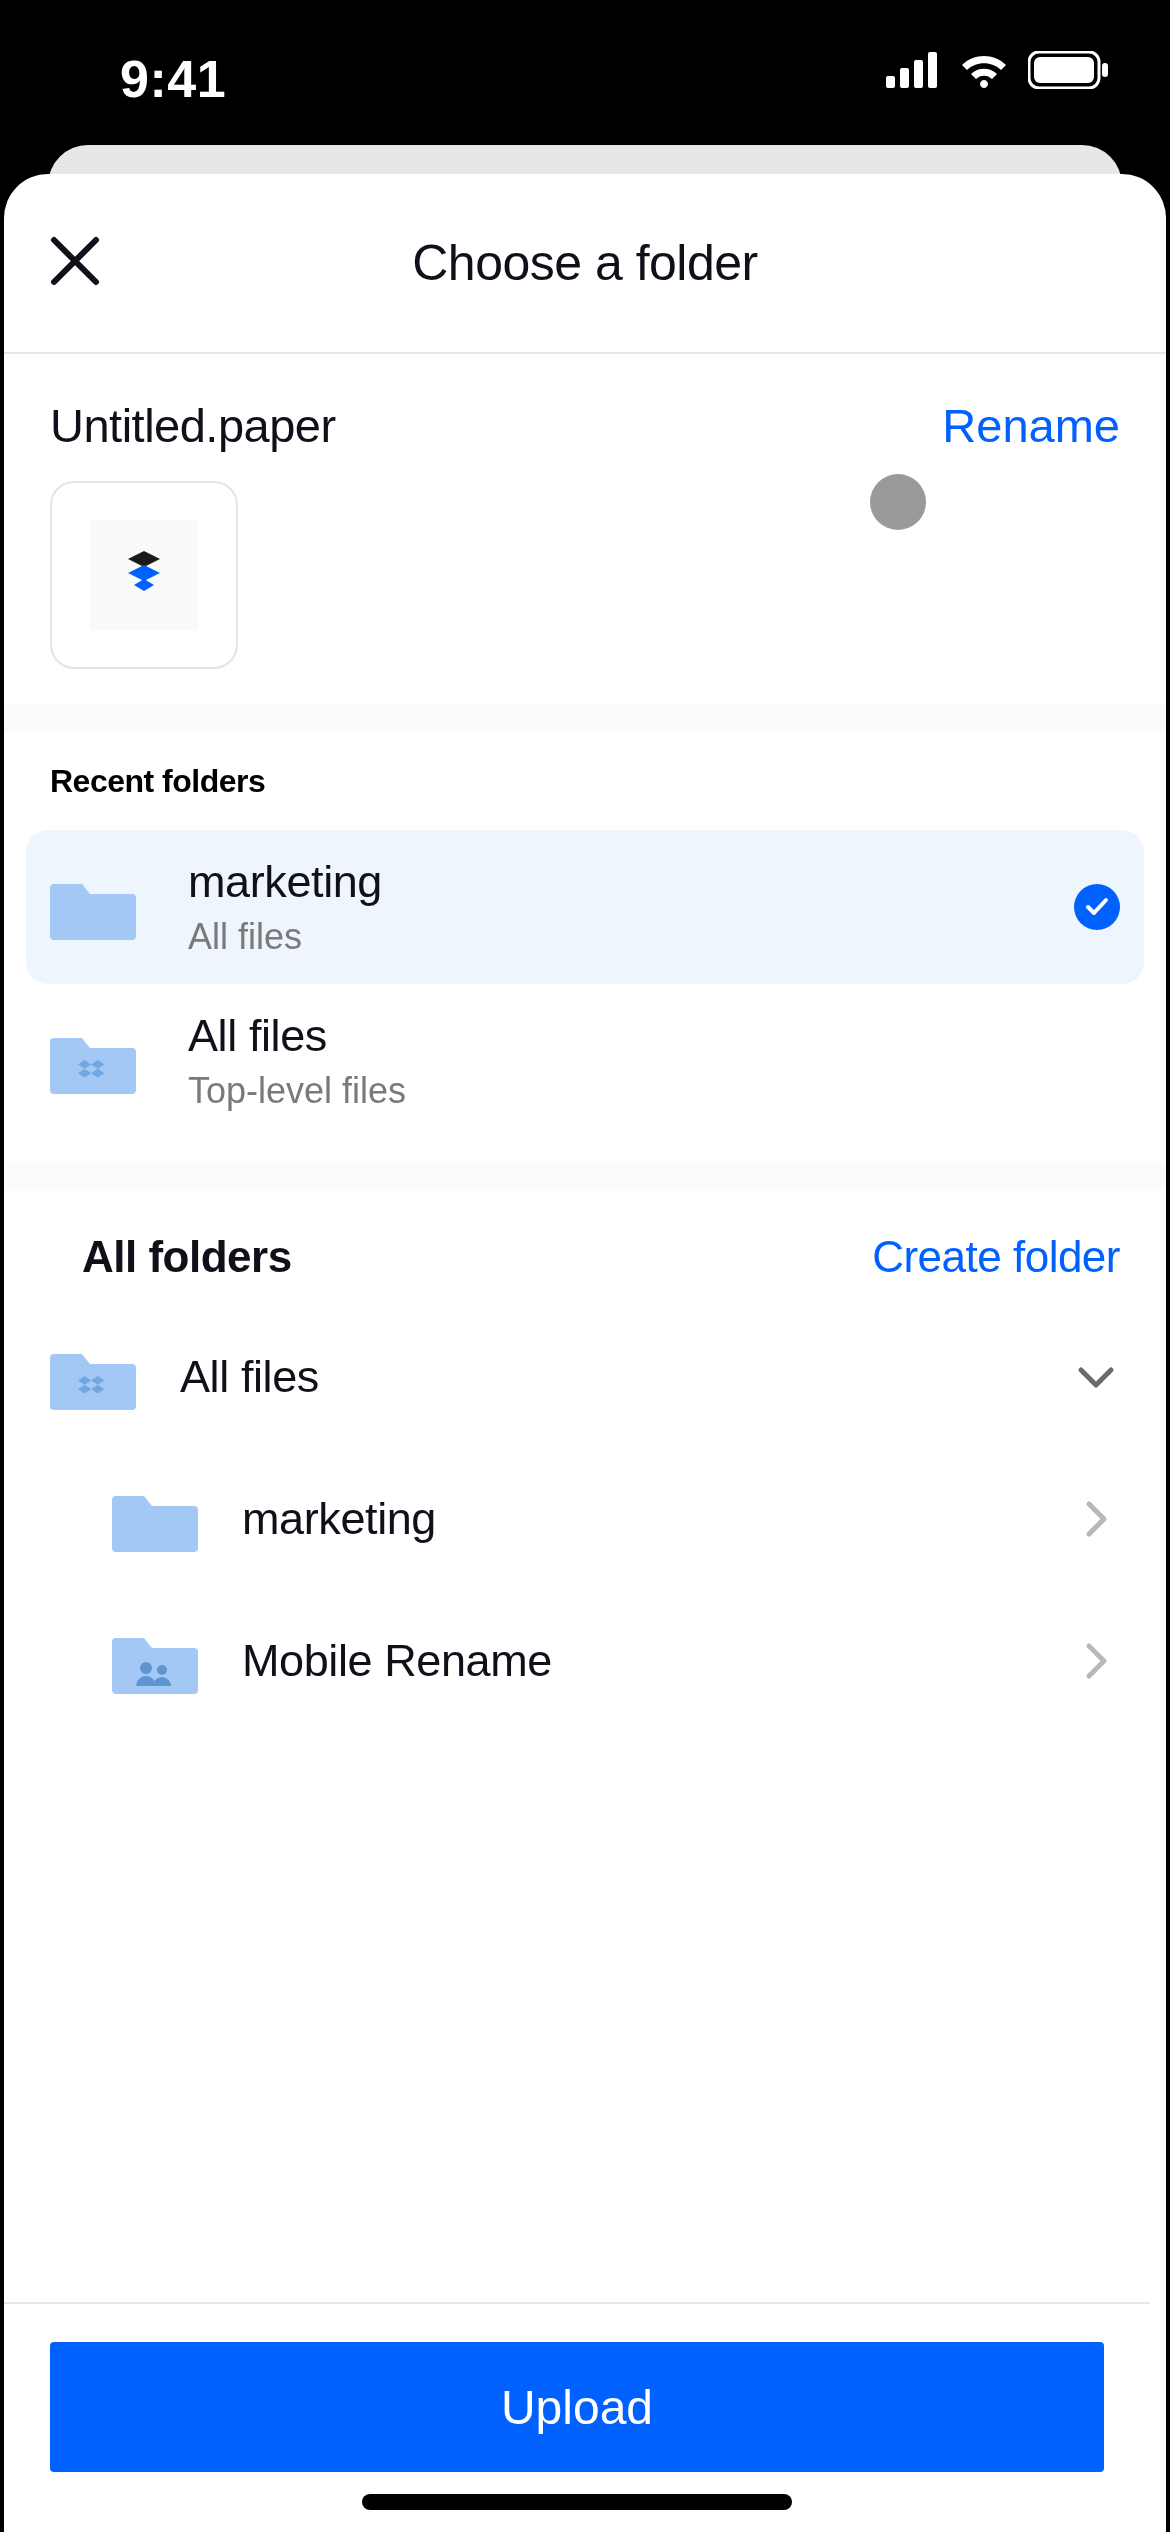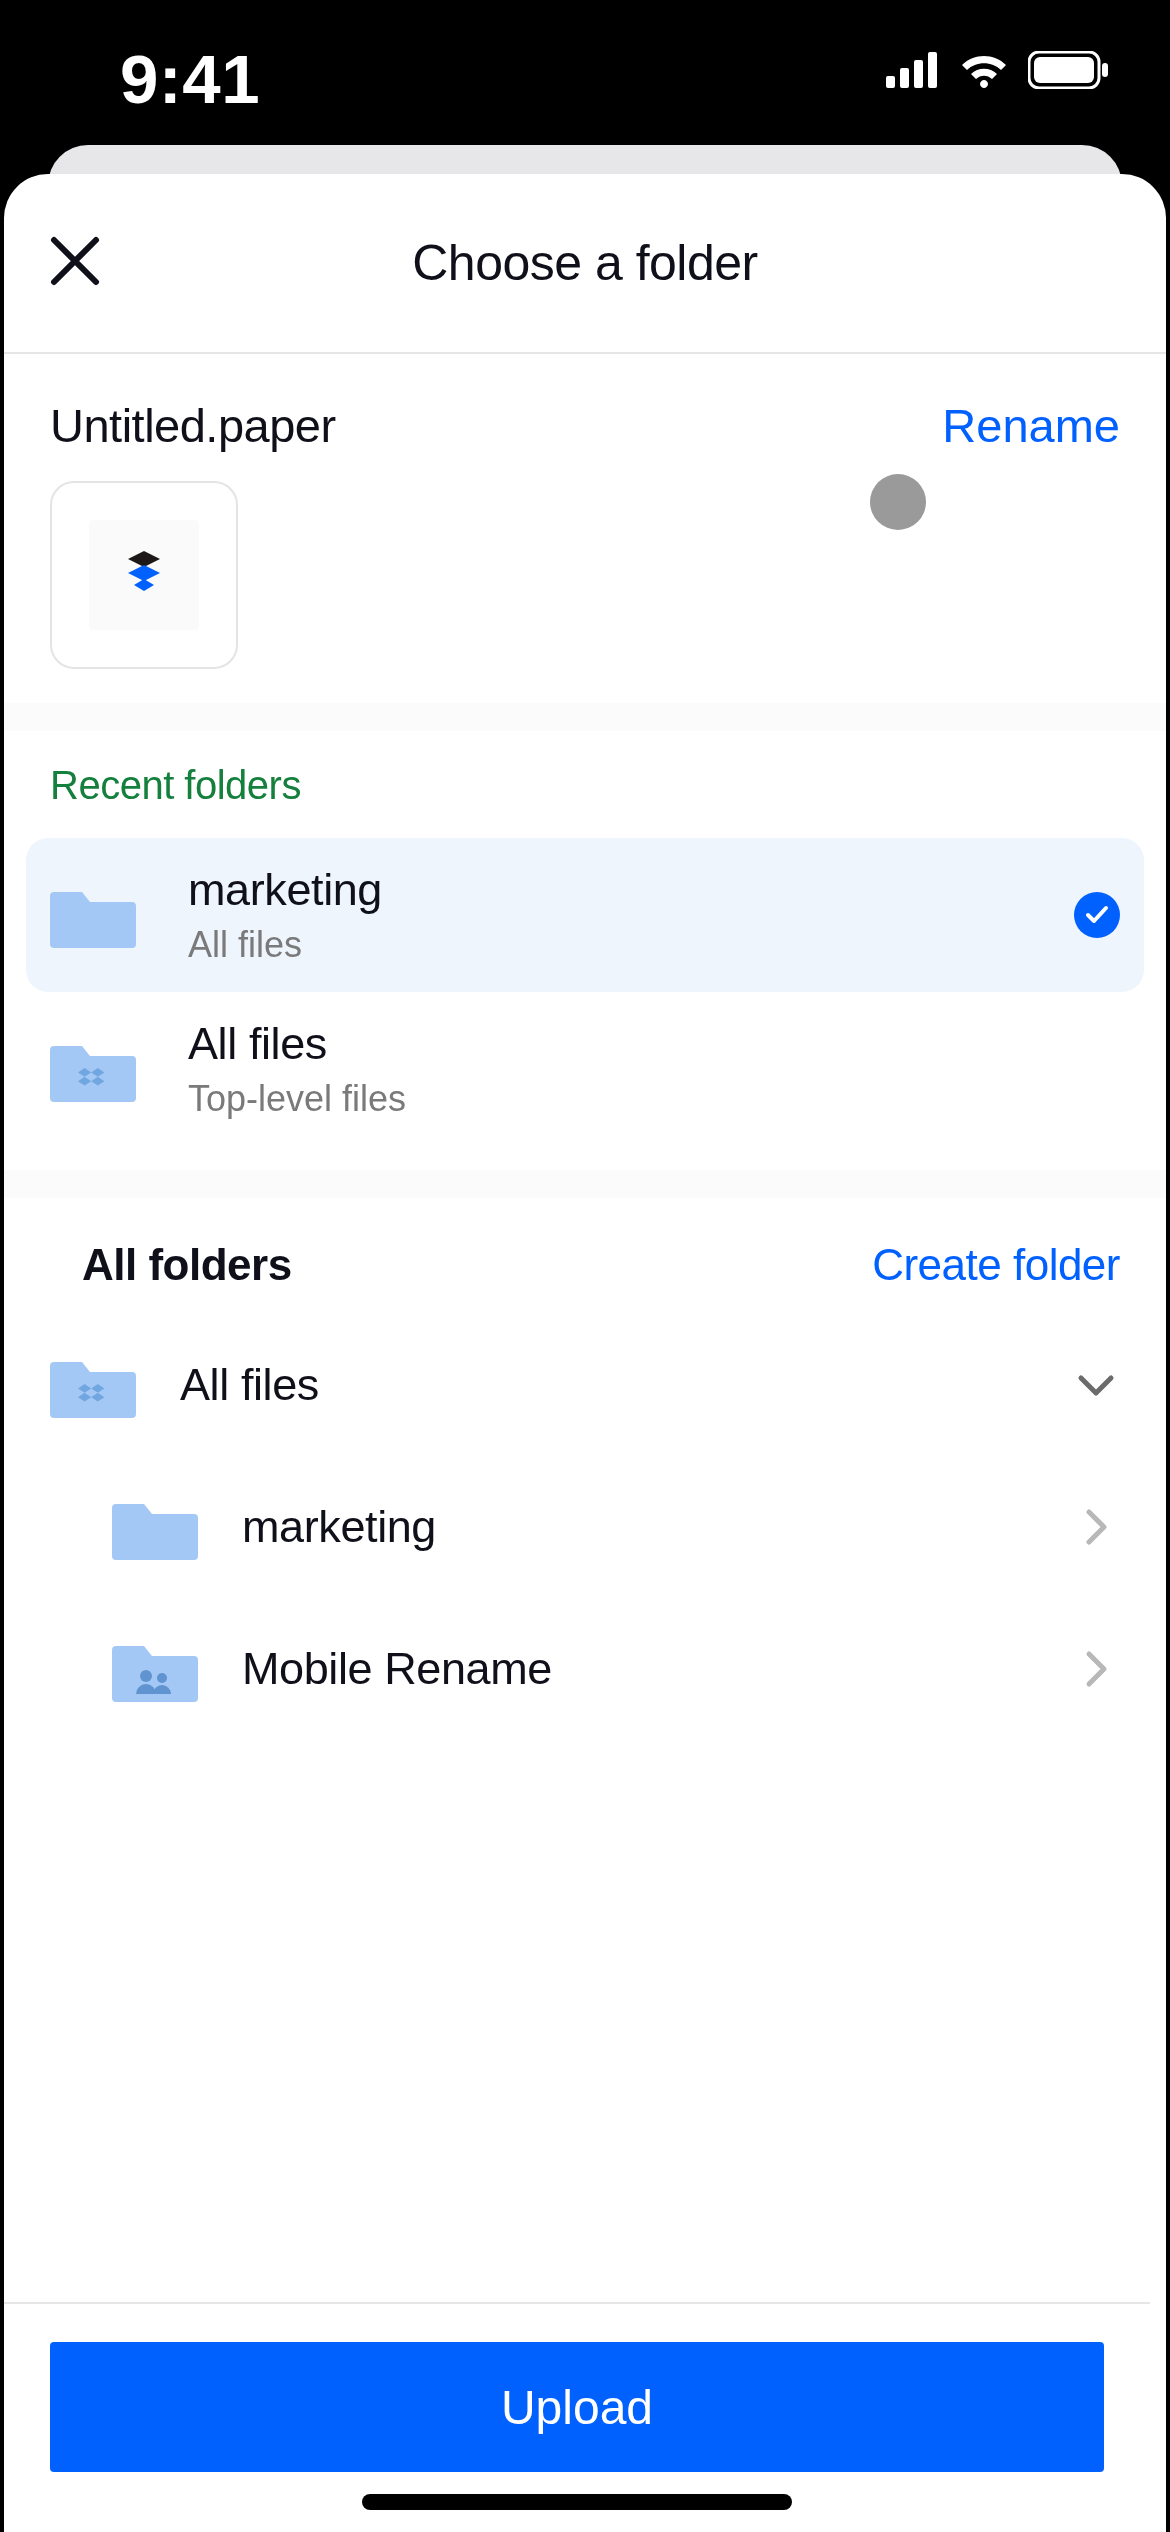--- a/index.html
+++ b/index.html
@@ -4,21 +4,21 @@
 <style>
   * { margin: 0; padding: 0; box-sizing: border-box; -webkit-font-smoothing: antialiased; }
   html, body { width: 1170px; height: 2532px; font-family: -apple-system, "SF Pro Text", "Helvetica Neue", Arial, sans-serif; background: #000; overflow: hidden; }
   
   .status-bar {
     width: 100%; height: 140px;
     background: #000; color: #fff;
     display: flex; align-items: center; justify-content: space-between;
     padding: 0 60px 0 120px;
   }
-  .status-bar .time { font-size: 69px; font-weight: 600; letter-spacing: 0.5px; margin-top: 18px; }
+  .status-bar .time { font-size: 52px; font-weight: 600; letter-spacing: 0.5px; margin-top: 18px; }
   .status-bar .right-icons { display: flex; align-items: center; gap: 18px; }
   .status-bar svg { display: block; }
   
   .bg-strip {
     position: absolute;
     top: 145px; left: 48px; right: 48px;
     height: 80px;
     background: #e7e7e9;
     border-radius: 40px 40px 0 0;
   }
@@ -62,21 +62,21 @@
   }
   .gray-dot {
     position: absolute; top: 120px; right: 240px;
     width: 56px; height: 56px; border-radius: 50%;
     background: #9a9a9a;
   }
   .divider-gap { height: 28px; background: #fbfbfb; }
   
   .section { padding: 32px 0 24px 0; }
   .section-h {
-    font-size: 40px; font-weight: 400; color: #15803d;
+    font-size: 32px; font-weight: 700; color: #000000;
     padding: 0 46px 30px 46px; letter-spacing: -0.5px;
   }
   .recent-list { display: flex; flex-direction: column; gap: 0; padding: 0 22px; }
   .recent-item {
     display: flex; align-items: center;
     padding: 26px 24px; border-radius: 22px;
   }
   .recent-item.selected { background: #eff5fd; }
   .folder-icon-slot { width: 86px; height: 86px; display: flex; align-items: center; justify-content: center; }
   .recent-text { margin-left: 52px; flex: 1; }

